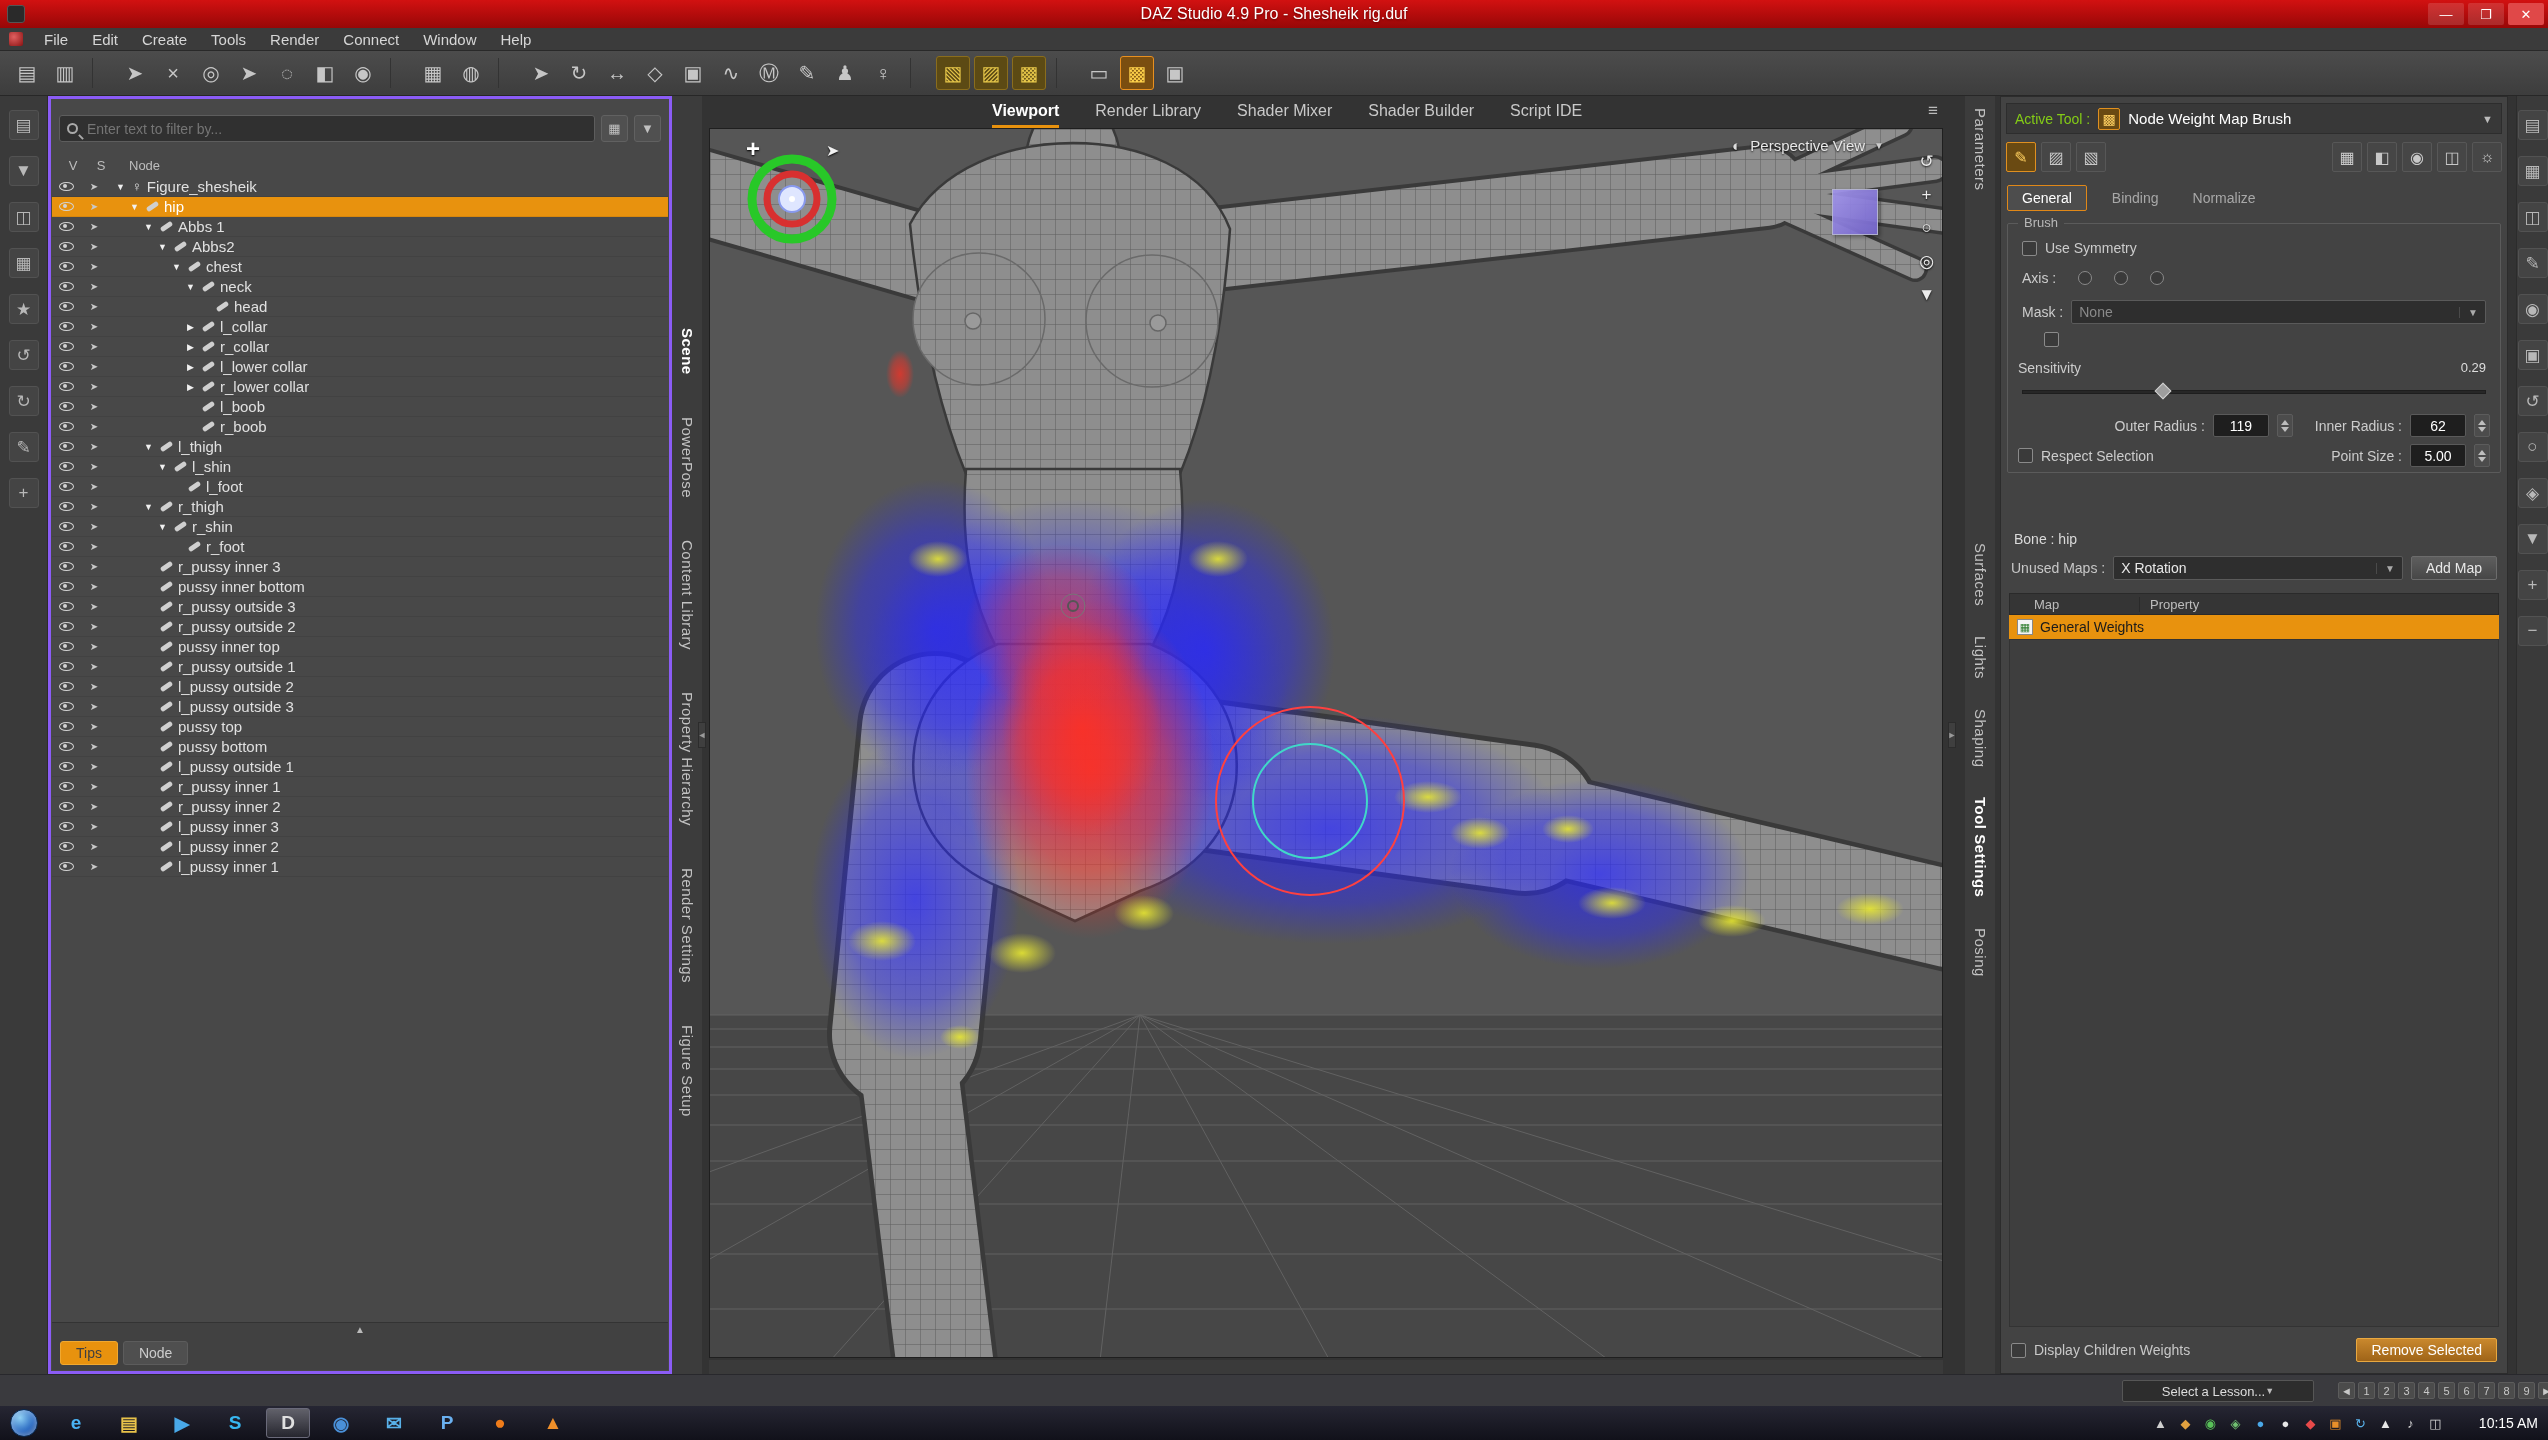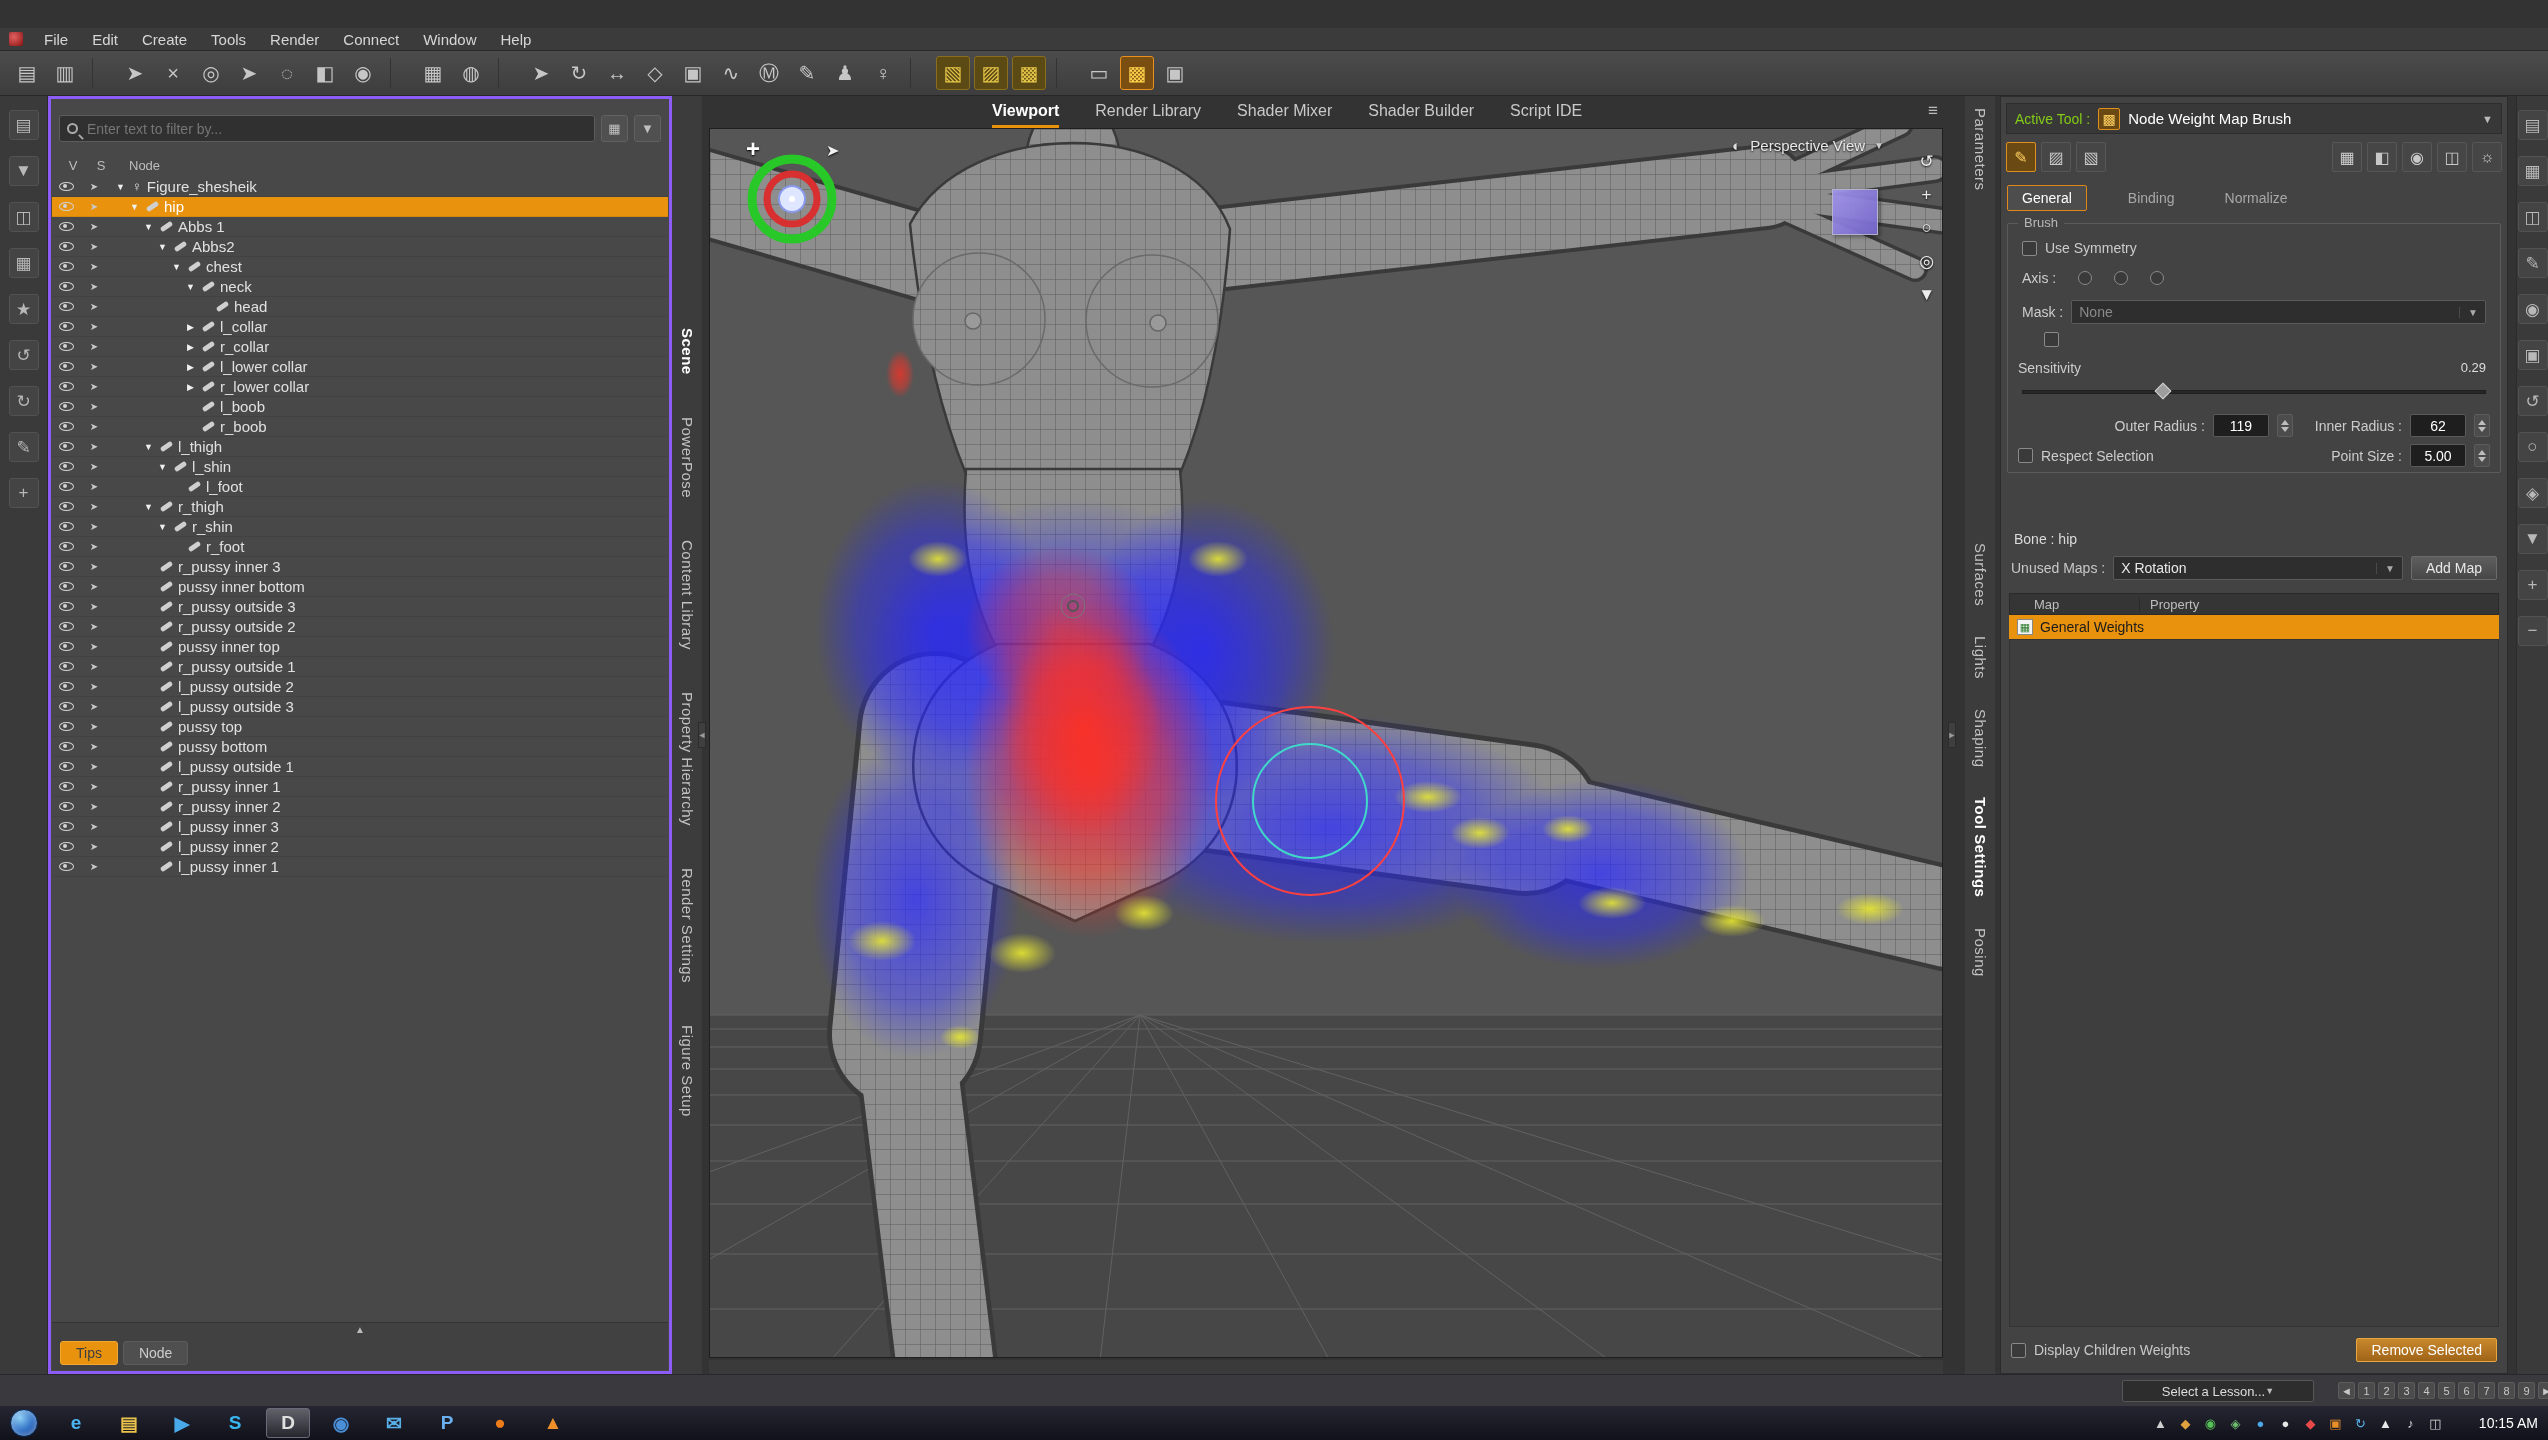--- a/index.html
+++ b/index.html
@@ -123,21 +123,21 @@
   .tp-label{color:#84cc16;}
   .tp-tool-icon{width:22px;height:22px;background:#6a4a12;border:1px solid #e09020;color:#ffd060;
                 display:flex;align-items:center;justify-content:center;font-size:14px;border-radius:2px;}
   .tp-tool-name{color:#fff;font-size:15px;}
   .tp-chevron{margin-left:auto;color:#bbb;font-size:11px;}
   .tp-iconrow{position:absolute;left:5px;right:5px;top:42px;height:36px;display:flex;align-items:center;gap:5px;}
   .tpi{width:30px;height:30px;background:#464646;border:1px solid #575757;display:flex;
        align-items:center;justify-content:center;color:#c8c8c8;font-size:16px;border-radius:2px;}
   .tpi.active{background:#6a4a12;border-color:#e09020;color:#ffd060;}
   .tpi-spacer{margin-left:auto;}
-  .tp-tabs{position:absolute;left:6px;right:6px;top:86px;height:30px;display:flex;align-items:center;gap:32px;}
+  .tp-tabs{position:absolute;left:6px;right:6px;top:86px;height:30px;display:flex;align-items:center;gap:16px;}
   .chip{padding:4px 8px;color:#a8a8a8;border:1px solid transparent;border-radius:2px;}
   .chip.active{border-color:#e08818;color:#fff;background:#4d4d4d;padding:4px 14px;}
   .group-box{position:absolute;left:6px;right:6px;top:126px;height:250px;border:1px solid #5b5b5b;border-radius:2px;}
   .group-label{position:absolute;top:-9px;left:10px;background:#434343;padding:0 6px;font-size:13px;color:#b8b8b8;}
   .checkbox{width:15px;height:15px;background:#3a3a3a;border:1px solid #8a8a8a;border-radius:2px;flex:none;display:inline-block;}
   .radio{width:14px;height:14px;background:#3a3a3a;border:1px solid #8a8a8a;border-radius:50%;display:inline-block;}
   .frow{position:absolute;display:flex;align-items:center;gap:8px;color:#cccccc;}
   .ddown{height:24px;background:#2e2e2e;border:1px solid #5a5a5a;display:flex;align-items:center;
          padding:0 7px;color:#e8e8e8;border-radius:2px;}
   .ddown .dd-arr{margin-left:auto;font-size:10px;color:#aaa;padding-left:8px;border-left:1px solid #4a4a4a;}
@@ -195,20 +195,29 @@
                    border-color:#6a6a7a;}
   .tray{position:absolute;right:104px;top:0;height:34px;display:flex;align-items:center;gap:8px;font-size:13px;}
   .tray-ic{width:17px;text-align:center;}
   .clock{position:absolute;right:10px;top:0;height:34px;display:flex;align-items:center;color:#fff;font-size:14px;}
 </style>
 </head>
 <body>
 
 <div id="app">
 
+  <div class="titlebar">
+    <span class="app-badge"></span>
+    <span class="title">DAZ Studio 4.9 Pro - Shesheik rig.duf</span>
+    <span class="winbtns">
+      <span class="winbtn">—</span>
+      <span class="winbtn">❐</span>
+      <span class="winbtn close">✕</span>
+    </span>
+  </div>
 
   <div class="menubar">
     <span class="menu-logo"></span>
     <span id="menu-items" style="display:flex">
         <span class="menu-item">File</span>
         <span class="menu-item">Edit</span>
         <span class="menu-item">Create</span>
         <span class="menu-item">Tools</span>
         <span class="menu-item">Render</span>
         <span class="menu-item">Connect</span>

